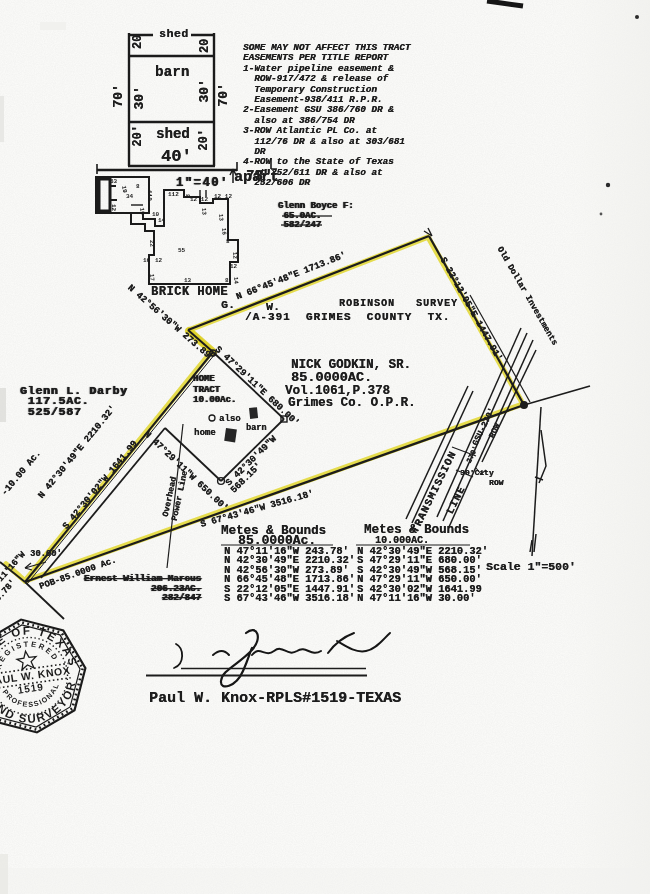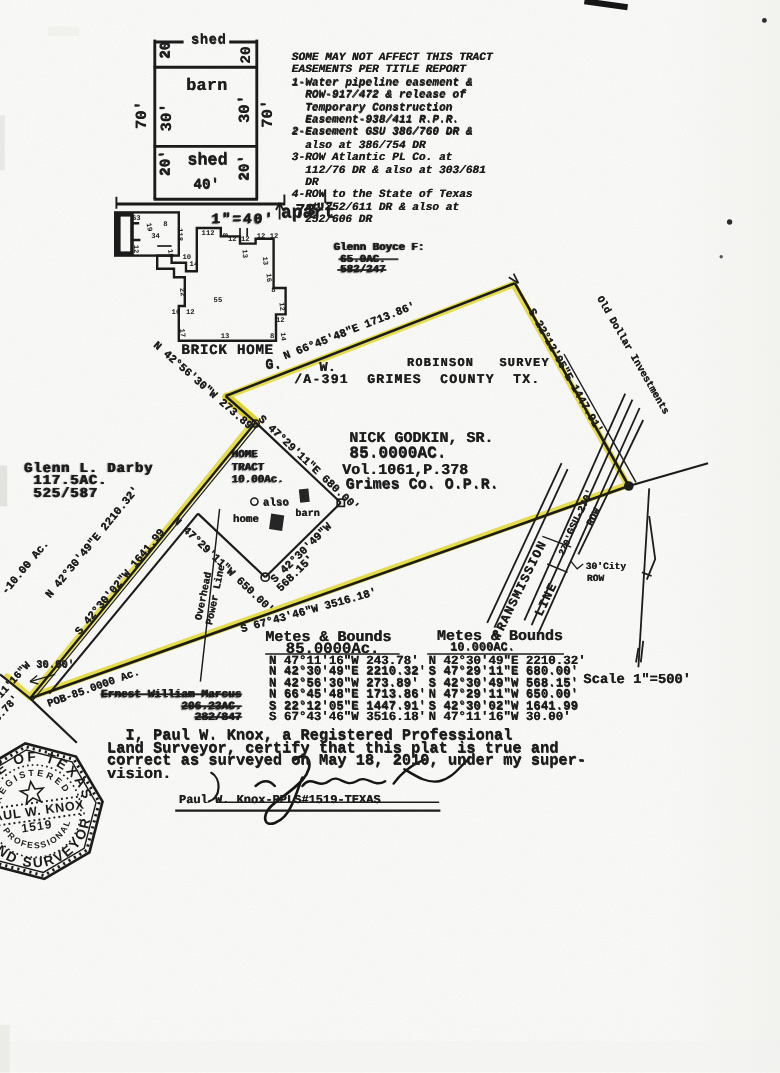--- a/index.html
+++ b/index.html
@@ -208,21 +208,21 @@
     <path d="M0,-25 L2.6,-18.4 L9.6,-18.2 L4.1,-13.9 L6.1,-7.2 L0,-11.2 L-6.1,-7.2 L-4.1,-13.9 L-9.6,-18.2 L-2.6,-18.4 Z" stroke="#1b1b1b" stroke-width="1.3" fill="none"></path>
   </g>
 </svg>
 
 <div class="t" style="left:159px;top:28px;font-size:11.5px;letter-spacing:0.5px;">shed</div>
 
 <div class="t" style="left:155px;top:65px;font-size:14px;letter-spacing:0.2px;">barn</div>
 
 <div class="t" style="left:156px;top:127px;font-size:14px;letter-spacing:0px;">shed</div>
 
-<div class="t" style="left:161px;top:148px;font-size:12px;">40'</div>
+<div class="t" style="left:161px;top:148px;font-size:17px;">40'</div>
 
 <div class="t c" style="left:138px;top:42px;font-size:12px;transform:translate(-50%,-50%) rotate(-90deg);">20</div>
 
 <div class="t c" style="left:205px;top:46px;font-size:12px;transform:translate(-50%,-50%) rotate(-90deg);">20</div>
 
 <div class="t c" style="left:139px;top:98px;font-size:13px;transform:translate(-50%,-50%) rotate(-90deg);">30'</div>
 
 <div class="t c" style="left:204px;top:91px;font-size:13px;transform:translate(-50%,-50%) rotate(-90deg);">30'</div>
 
 <div class="t c" style="left:118px;top:96px;font-size:13px;transform:translate(-50%,-50%) rotate(-90deg);">70'</div>
@@ -310,21 +310,21 @@
 <div class="t c" style="left:180px;top:496px;font-size:8.5px;transform:translate(-50%,-50%) rotate(-78deg);">Power Line</div>
 
 <div class="t c" style="left:527px;top:296px;font-size:8.5px;transform:translate(-50%,-50%) rotate(60deg);">Old Dollar Investments</div>
 
 <div class="t c" style="left:434px;top:492px;font-size:10.5px;letter-spacing:1.2px;transform:translate(-50%,-50%) rotate(-64deg);">TRANSMISSION</div>
 <div class="t c" style="left:456px;top:500px;font-size:10.5px;letter-spacing:1.2px;transform:translate(-50%,-50%) rotate(-64deg);">LINE</div>
 <div class="t c" style="left:484px;top:427px;font-size:8.5px;transform:translate(-50%,-50%) rotate(-64deg);">GSU-270'</div>
 <div class="t c" style="left:495px;top:431px;font-size:8.5px;transform:translate(-50%,-50%) rotate(-64deg);">ROW</div>
 <div class="t c" style="left:473px;top:455px;font-size:7.5px;transform:translate(-50%,-50%) rotate(-64deg);">270'</div>
 
-<div class="t" style="left:488px;top:469px;font-size:8px;">30'City</div>
+<div class="t" style="left:460px;top:469px;font-size:8px;">30'City</div>
 <div class="t" style="left:489px;top:479px;font-size:8px;">ROW</div>
 
 <div class="t" style="left:221px;top:525px;font-size:12.5px;">Metes &amp; Bounds</div>
 <div class="t" style="left:238px;top:534px;font-size:13px;">85.0000Ac.</div>
 <div class="t" style="left:224px;top:547px;font-size:10.4px;line-height:9.4px;">N 47°11'16"W 243.78'
 N 42°30'49"E 2210.32'
 N 42°56'30"W 273.89'
 N 66°45'48"E 1713.86'
 S 22°12'05"E 1447.91'
 S 67°43'46"W 3516.18'</div>
@@ -344,26 +344,22 @@
 
 <div class="t" style="left:30px;top:550px;font-size:8.8px;">30.00'</div>
 
 <div class="t c" style="left:3px;top:577px;font-size:8.8px;transform:translate(-50%,-50%) rotate(-48deg);">N 47°11'16"W</div>
 <div class="t c" style="left:2px;top:595px;font-size:8.8px;transform:translate(-50%,-50%) rotate(-48deg);">243.78'</div>
 
 <div class="t sm" style="left:84px;top:574px;font-size:9.3px;line-height:9.7px;text-decoration:line-through;text-align:right;">Ernest William Marcus
 206.23AC.
 282/847</div>
 
-<div class="t" style="left:89px;top:608px;font-size:12.8px;line-height:10.6px;">  I, Paul W. Knox, a Registered Professional
-Land Surveyor, certify that this plat is true and
-correct as surveyed on May 18, 2010, under my super-
-vision.</div>
-
-<div class="t" style="left:149px;top:663px;font-size:10px;">Paul W. Knox-RPLS#1519-TEXAS</div>
+
+<div class="t" style="left:149px;top:691px;font-size:15px;">Paul W. Knox-RPLS#1519-TEXAS</div>
 
 <svg width="650" height="894" viewBox="0 0 650 894" style="position:absolute;left:0;top:0;">
   <g font-family="Liberation Sans, sans-serif" font-weight="bold" fill="#1b1b1b">
     <defs>
       <path id="arcTop" d="M -40,11.5 A 41.6 41.6 0 1 1 40,11.5"></path>
       <path id="arcReg" d="M -27.2,10.5 A 29.2 29.2 0 1 1 27.2,10.5"></path>
       <path id="arcProf" d="M -29.1,10.6 A 31 31 0 0 0 29.1,10.6"></path>
       <path id="arcSurv" d="M -45.4,11.9 A 47 47 0 0 0 45.4,11.9"></path>
     </defs>
     <g transform="translate(29,676) rotate(-8)">

